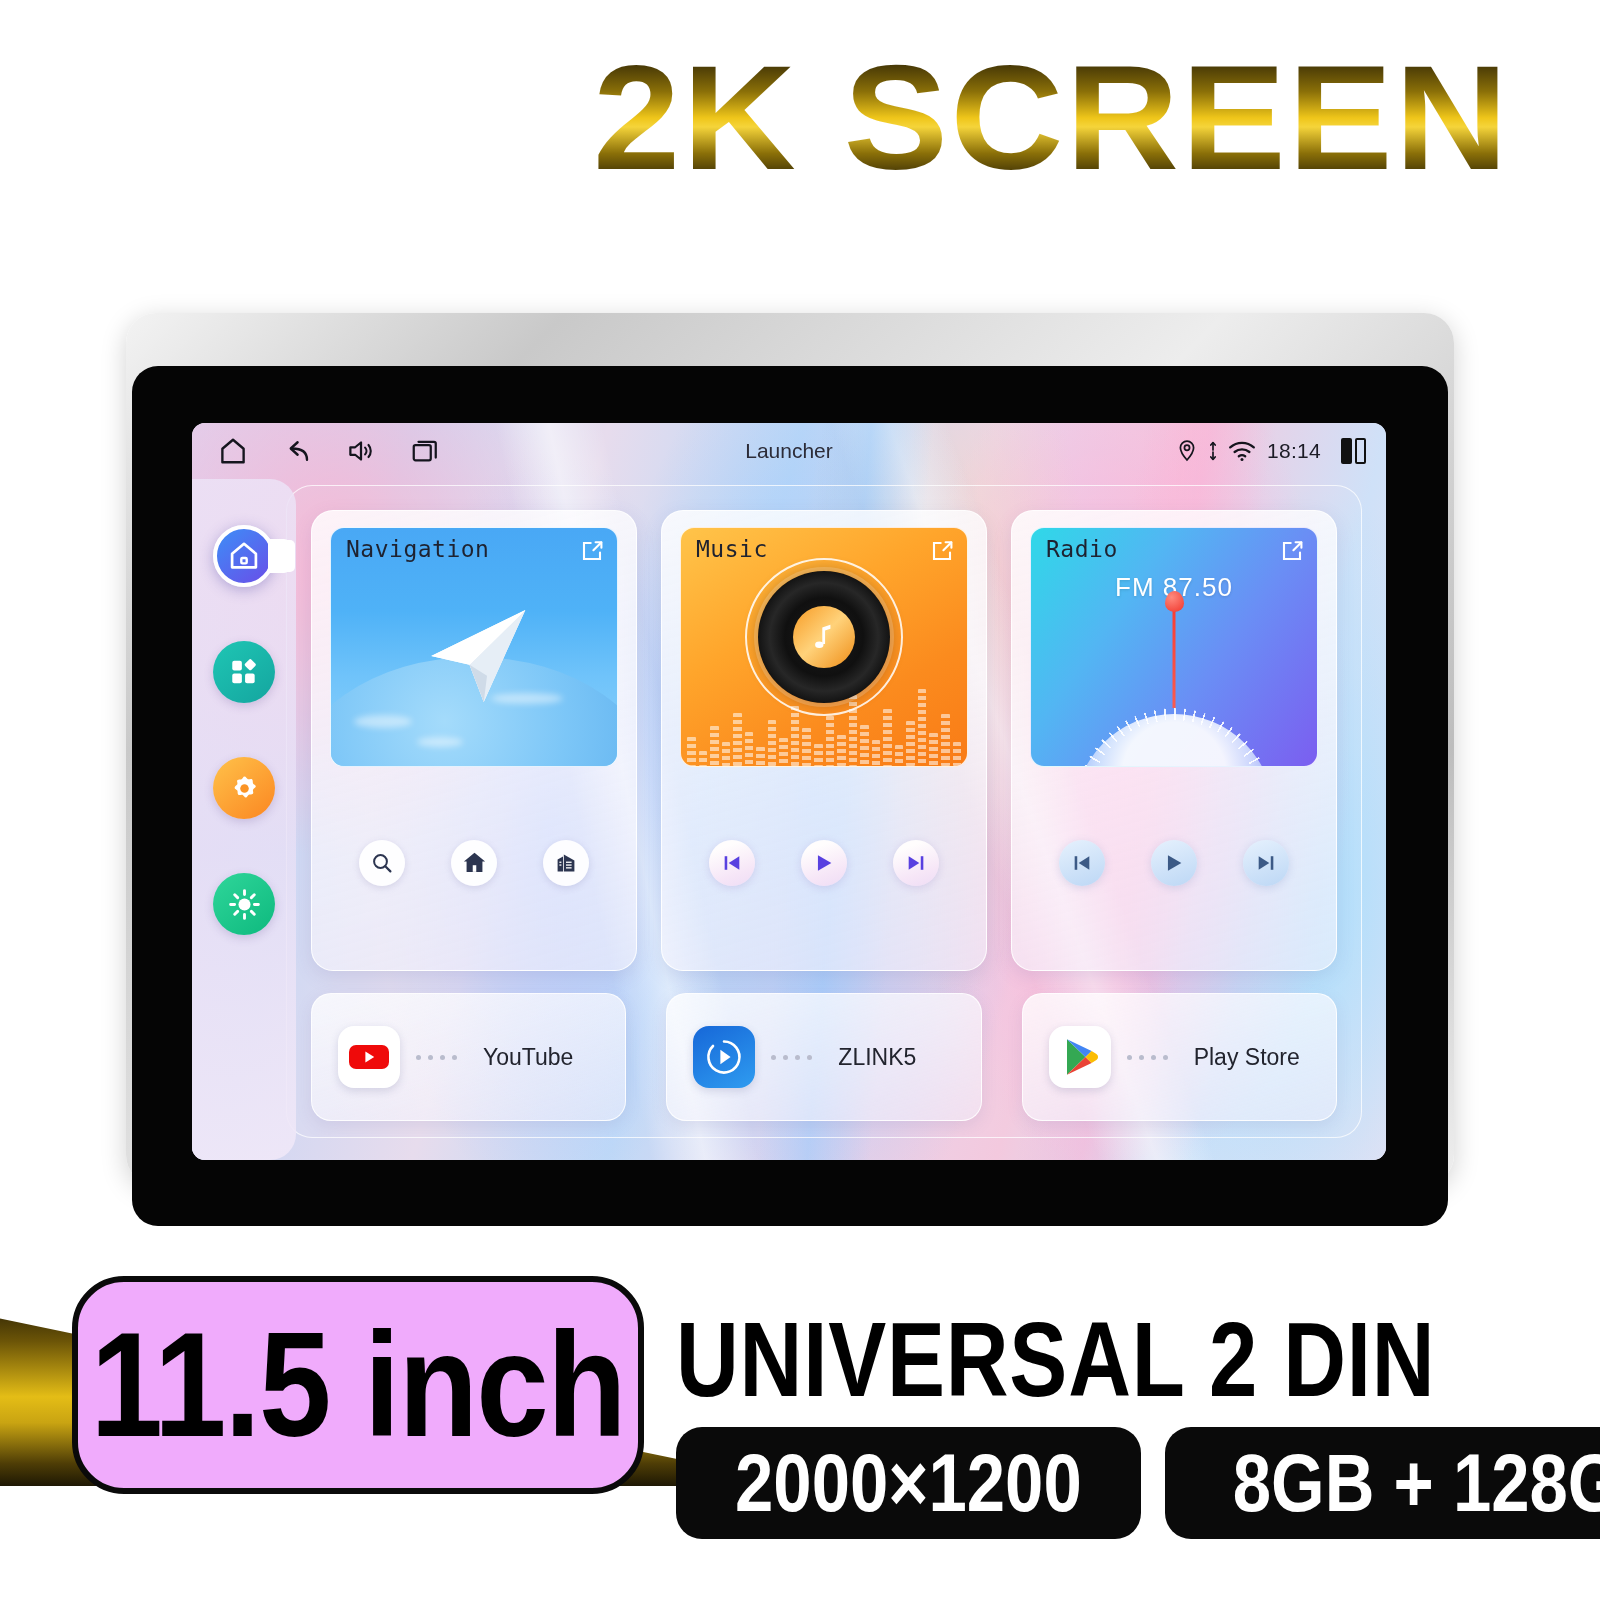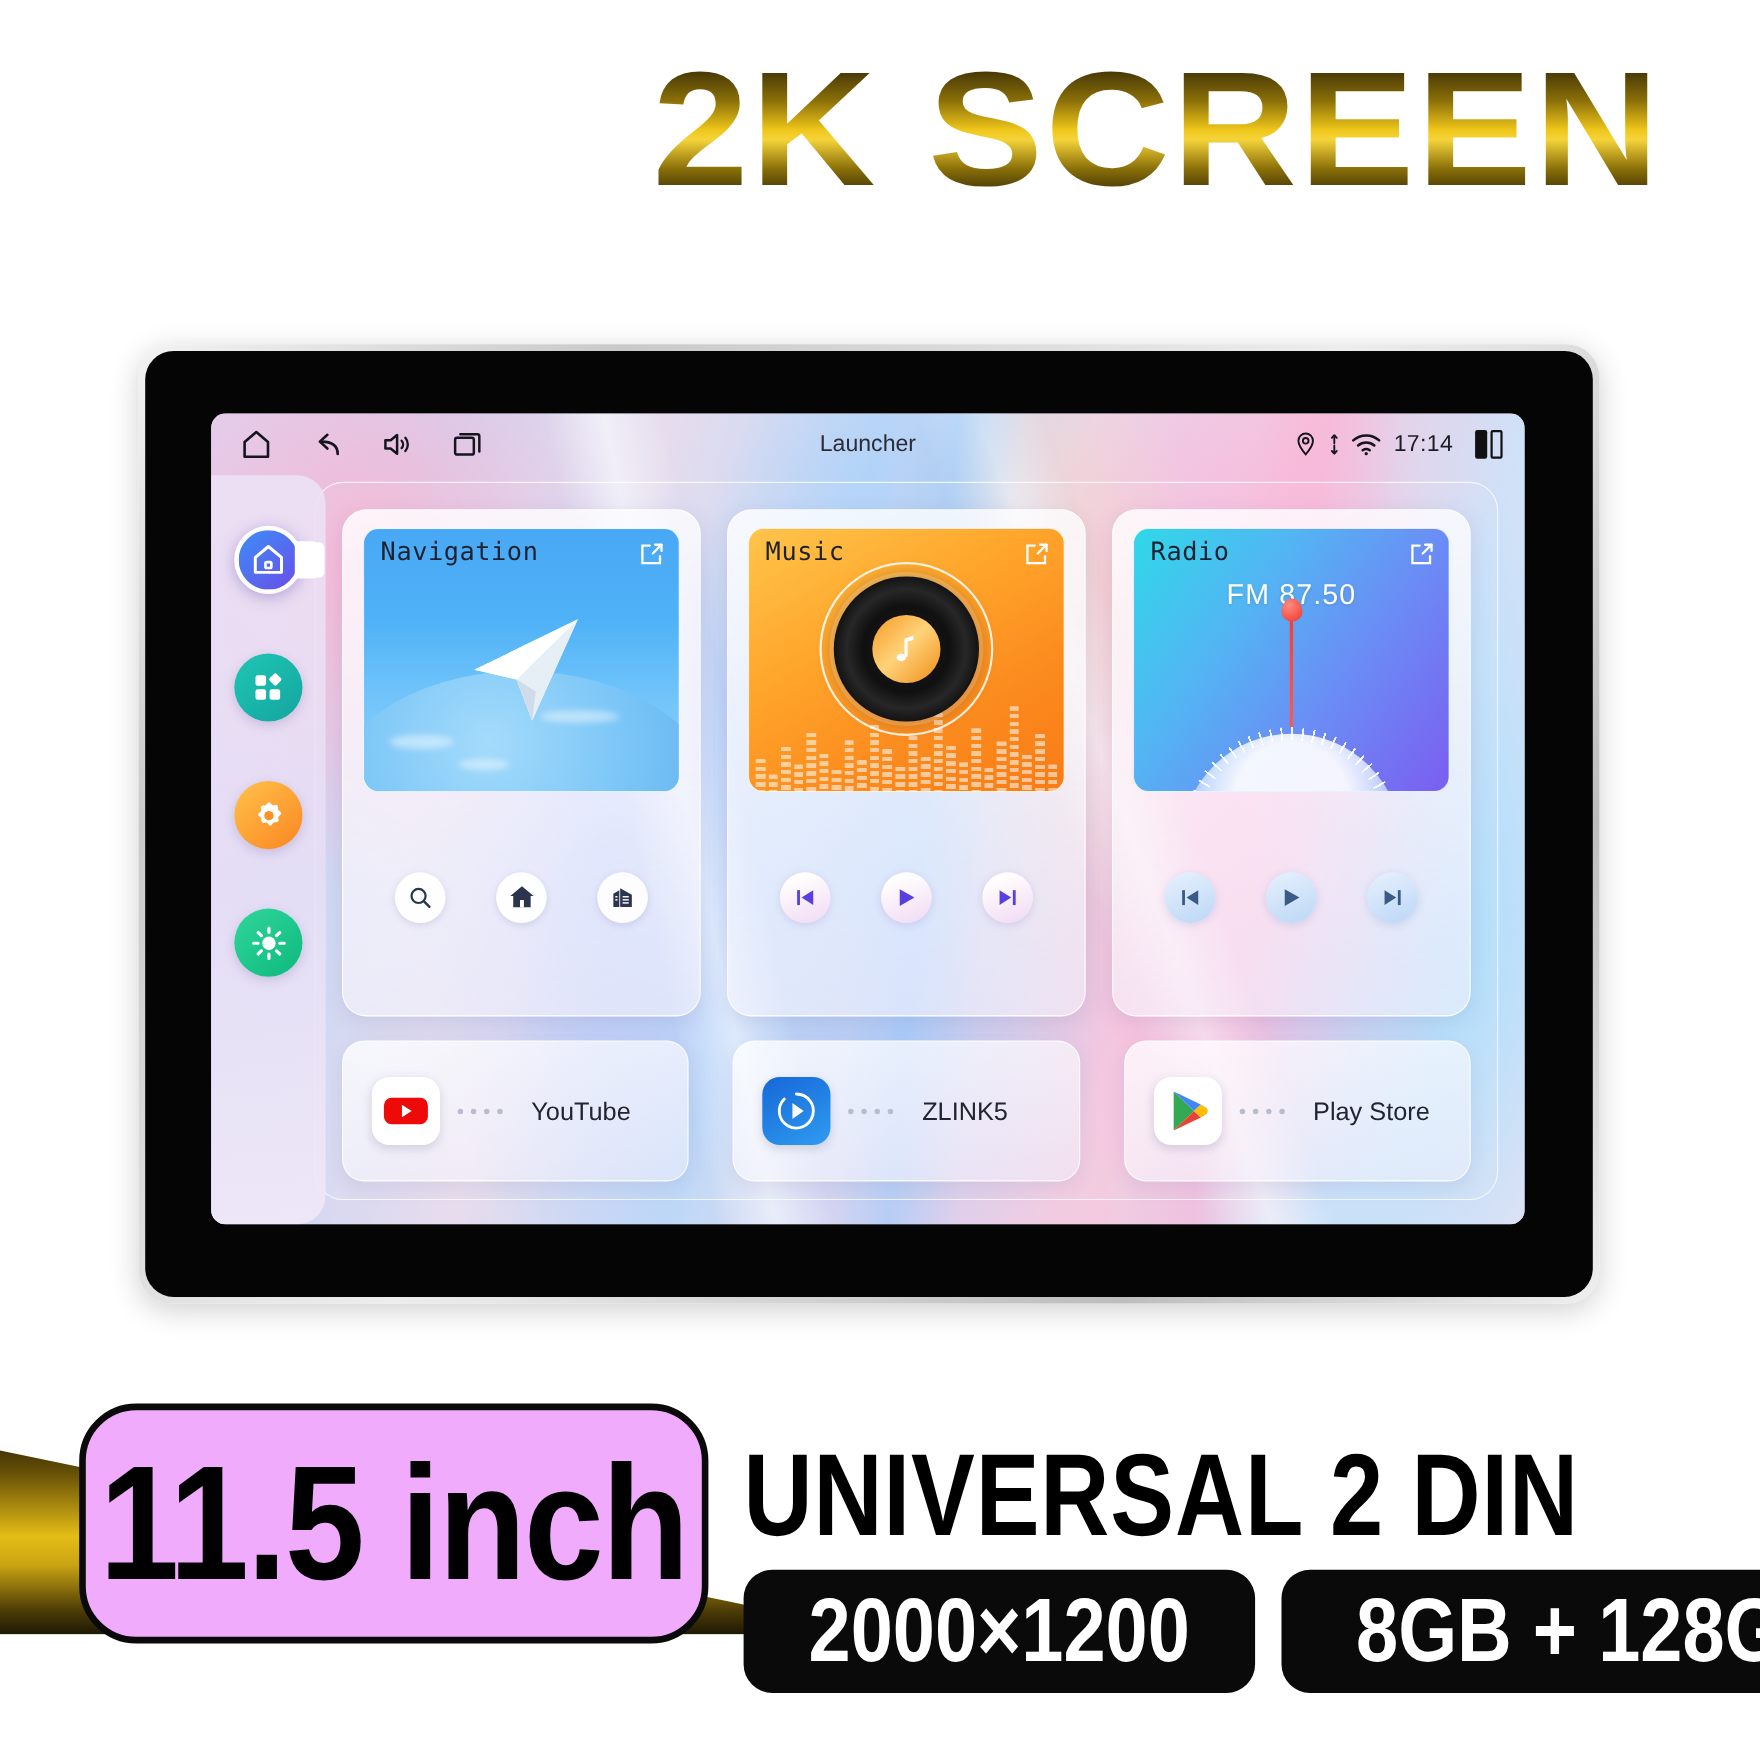--- a/index.html
+++ b/index.html
@@ -41,20 +41,21 @@
     background: linear-gradient(135deg,#f3f3f3 0%, #c9c9c9 20%, #ededed 50%, #bdbdbd 80%, #efefef 100%);
     padding: 6px;
     box-shadow: 0 6px 26px rgba(0,0,0,0.18);
   }
   .device-body {
     width: 100%; height: 100%;
     border-radius: 26px;
     background: #050505;
     padding: 57px 62px 66px 60px;
     position: relative;
+    margin-top: 47px;
   }
   .screen {
     width: 100%; height: 100%;
     border-radius: 13px;
     overflow: hidden;
     position: relative;
     background: #e9e4f2;
   }
   
   .wallpaper {
@@ -333,21 +334,21 @@
             <svg width="8" height="20" viewBox="0 0 8 20">
               <path d="M4 2v7M4 18v-7" stroke="#15151e" stroke-width="1.7" stroke-linecap="round"></path>
               <path d="M1.8 4 4 1.6 6.2 4M1.8 16 4 18.4 6.2 16" fill="none" stroke="#15151e" stroke-width="1.7" stroke-linecap="round" stroke-linejoin="round"></path>
             </svg>
             <svg width="28" height="22" viewBox="0 0 28 22">
               <path d="M2.2 7.4a17.5 17.5 0 0 1 23.6 0" fill="none" stroke="#15151e" stroke-width="2.3" stroke-linecap="round"></path>
               <path d="M6.6 12a11.5 11.5 0 0 1 14.8 0" fill="none" stroke="#15151e" stroke-width="2.3" stroke-linecap="round"></path>
               <path d="M10.8 16.3a5.6 5.6 0 0 1 6.4 0" fill="none" stroke="#15151e" stroke-width="2.3" stroke-linecap="round"></path>
               <circle cx="14" cy="19.4" r="1.5" fill="#15151e"></circle>
             </svg>
-            <span class="sb-time">17:14</span>
+            <span class="sb-time">18:14</span>
             <span class="split-icon">
               <i class="split-a"></i>
                 <i class="split-b"></i>
             </span>
           </div>
         </div>
 
         <div class="sidebar">
           <div class="side-btn sb-home active">
             <svg width="34" height="34" viewBox="0 0 24 24">

